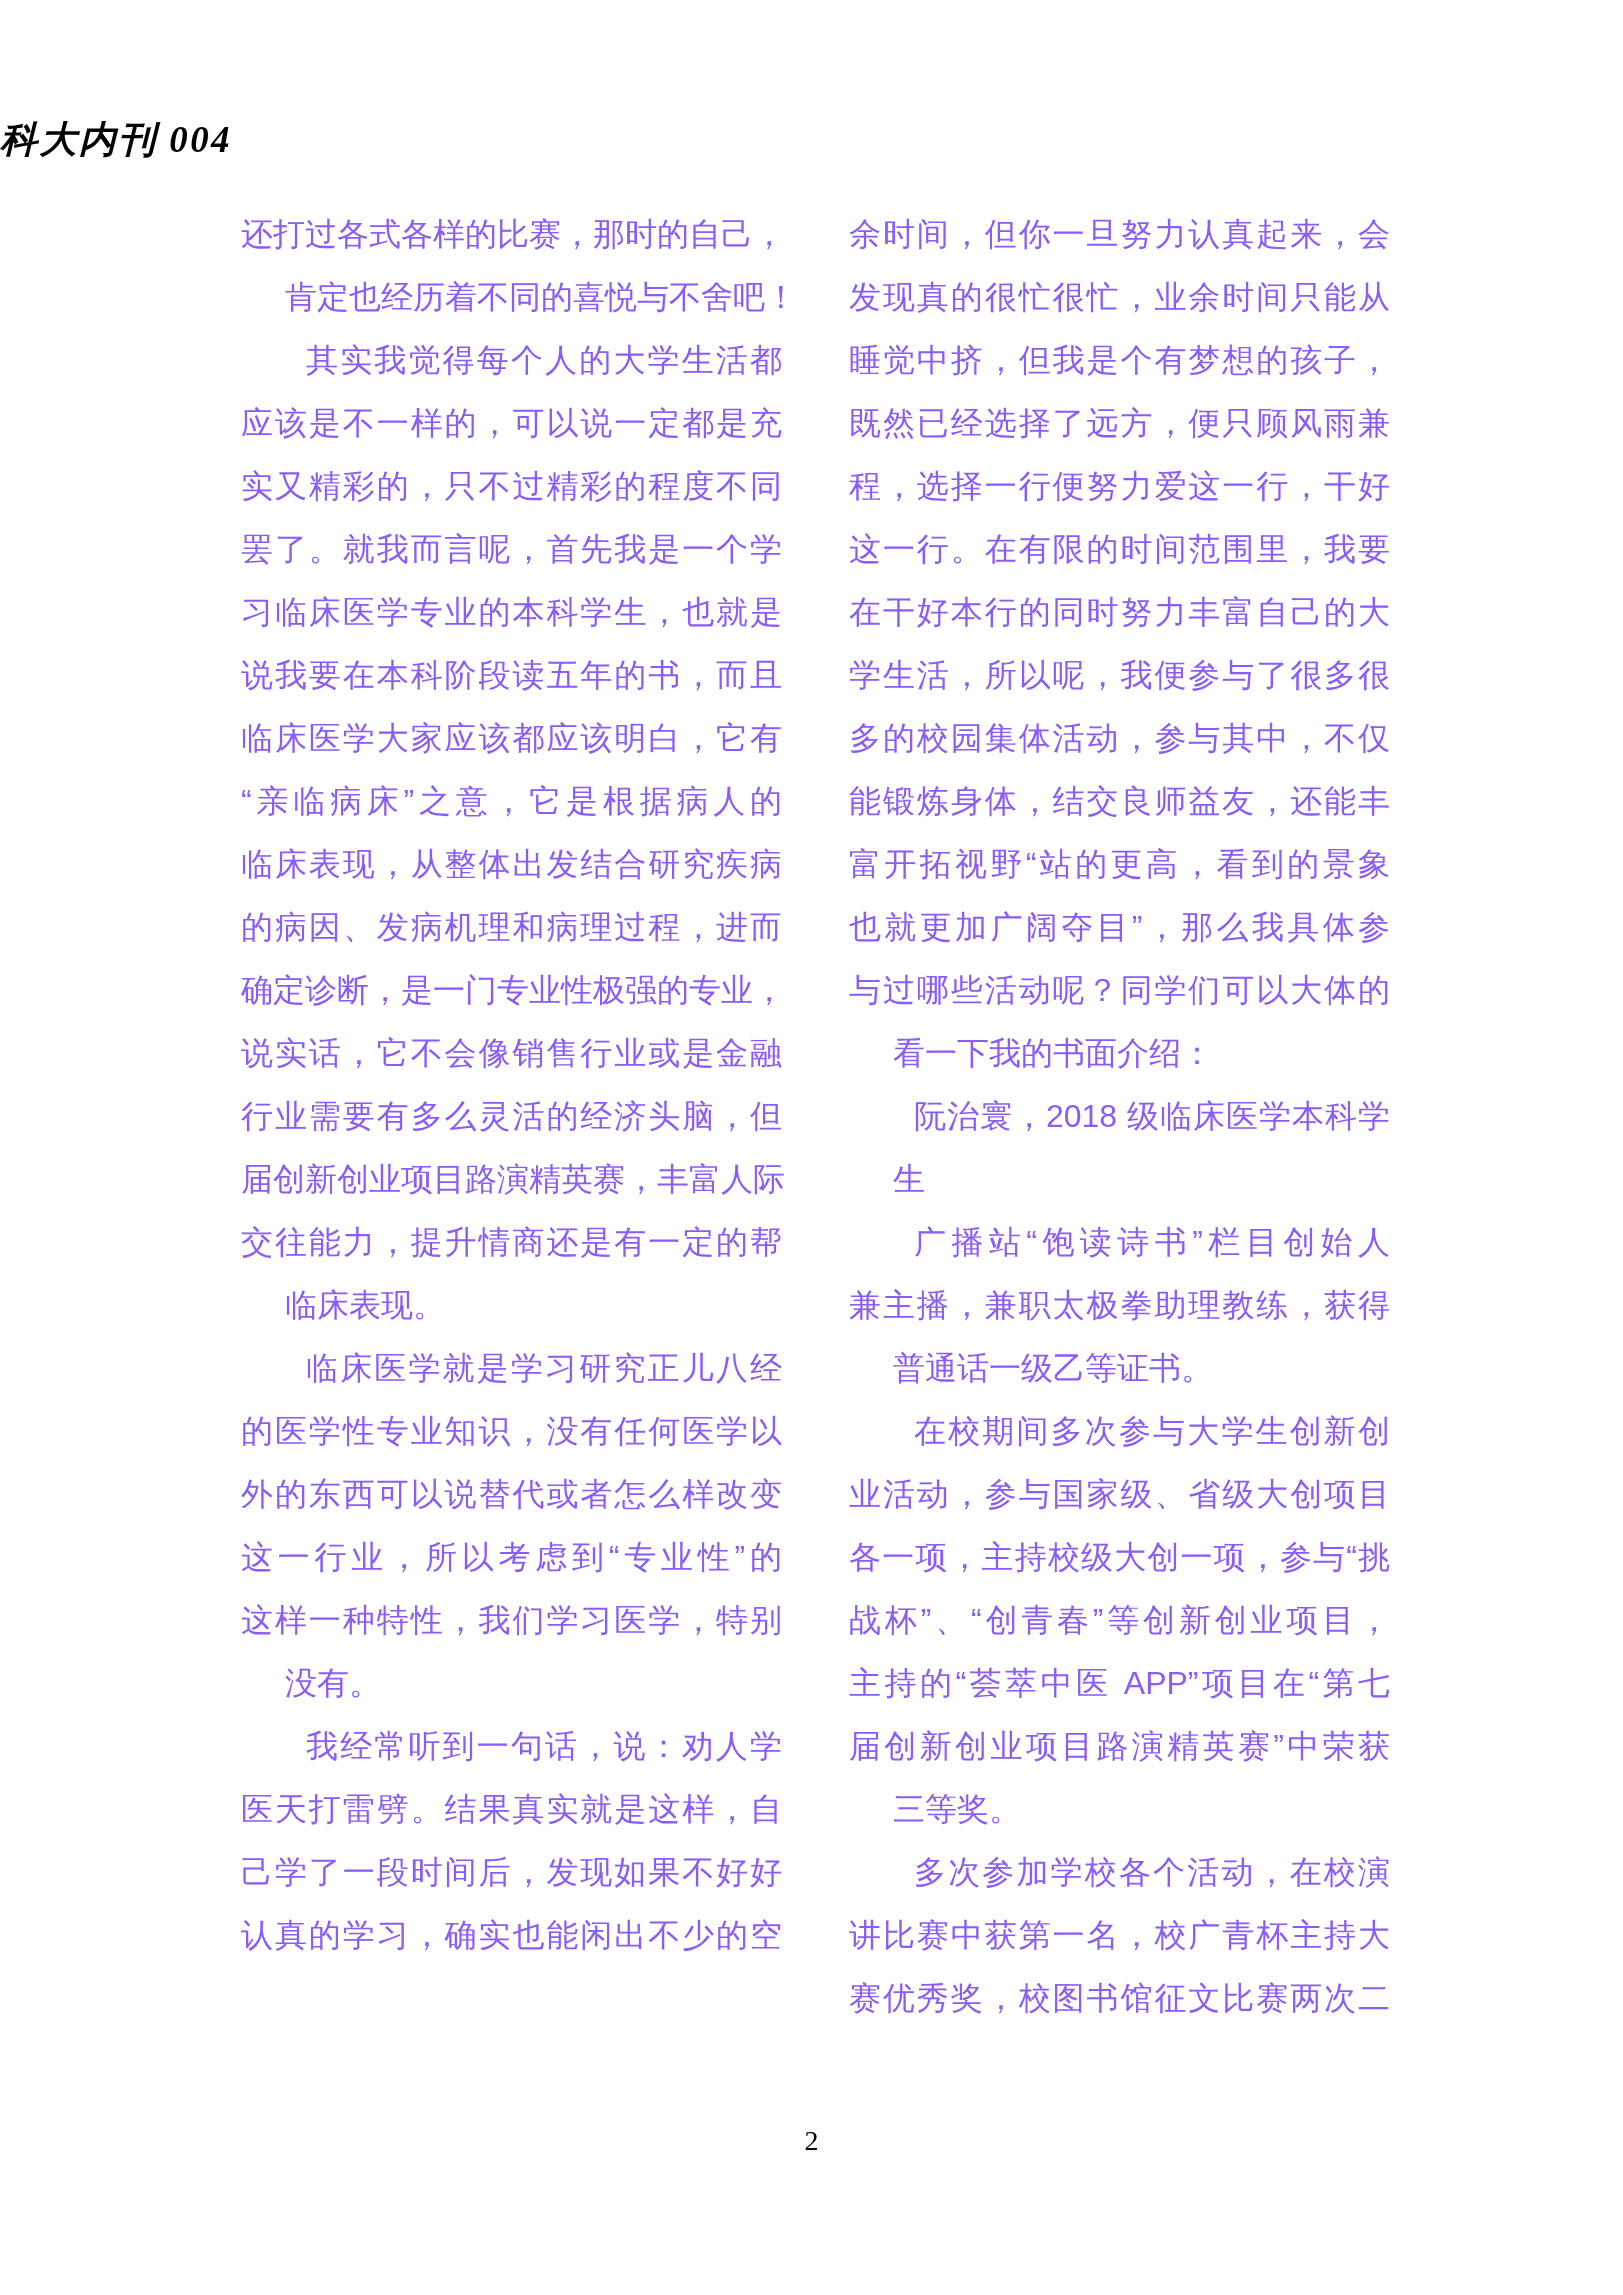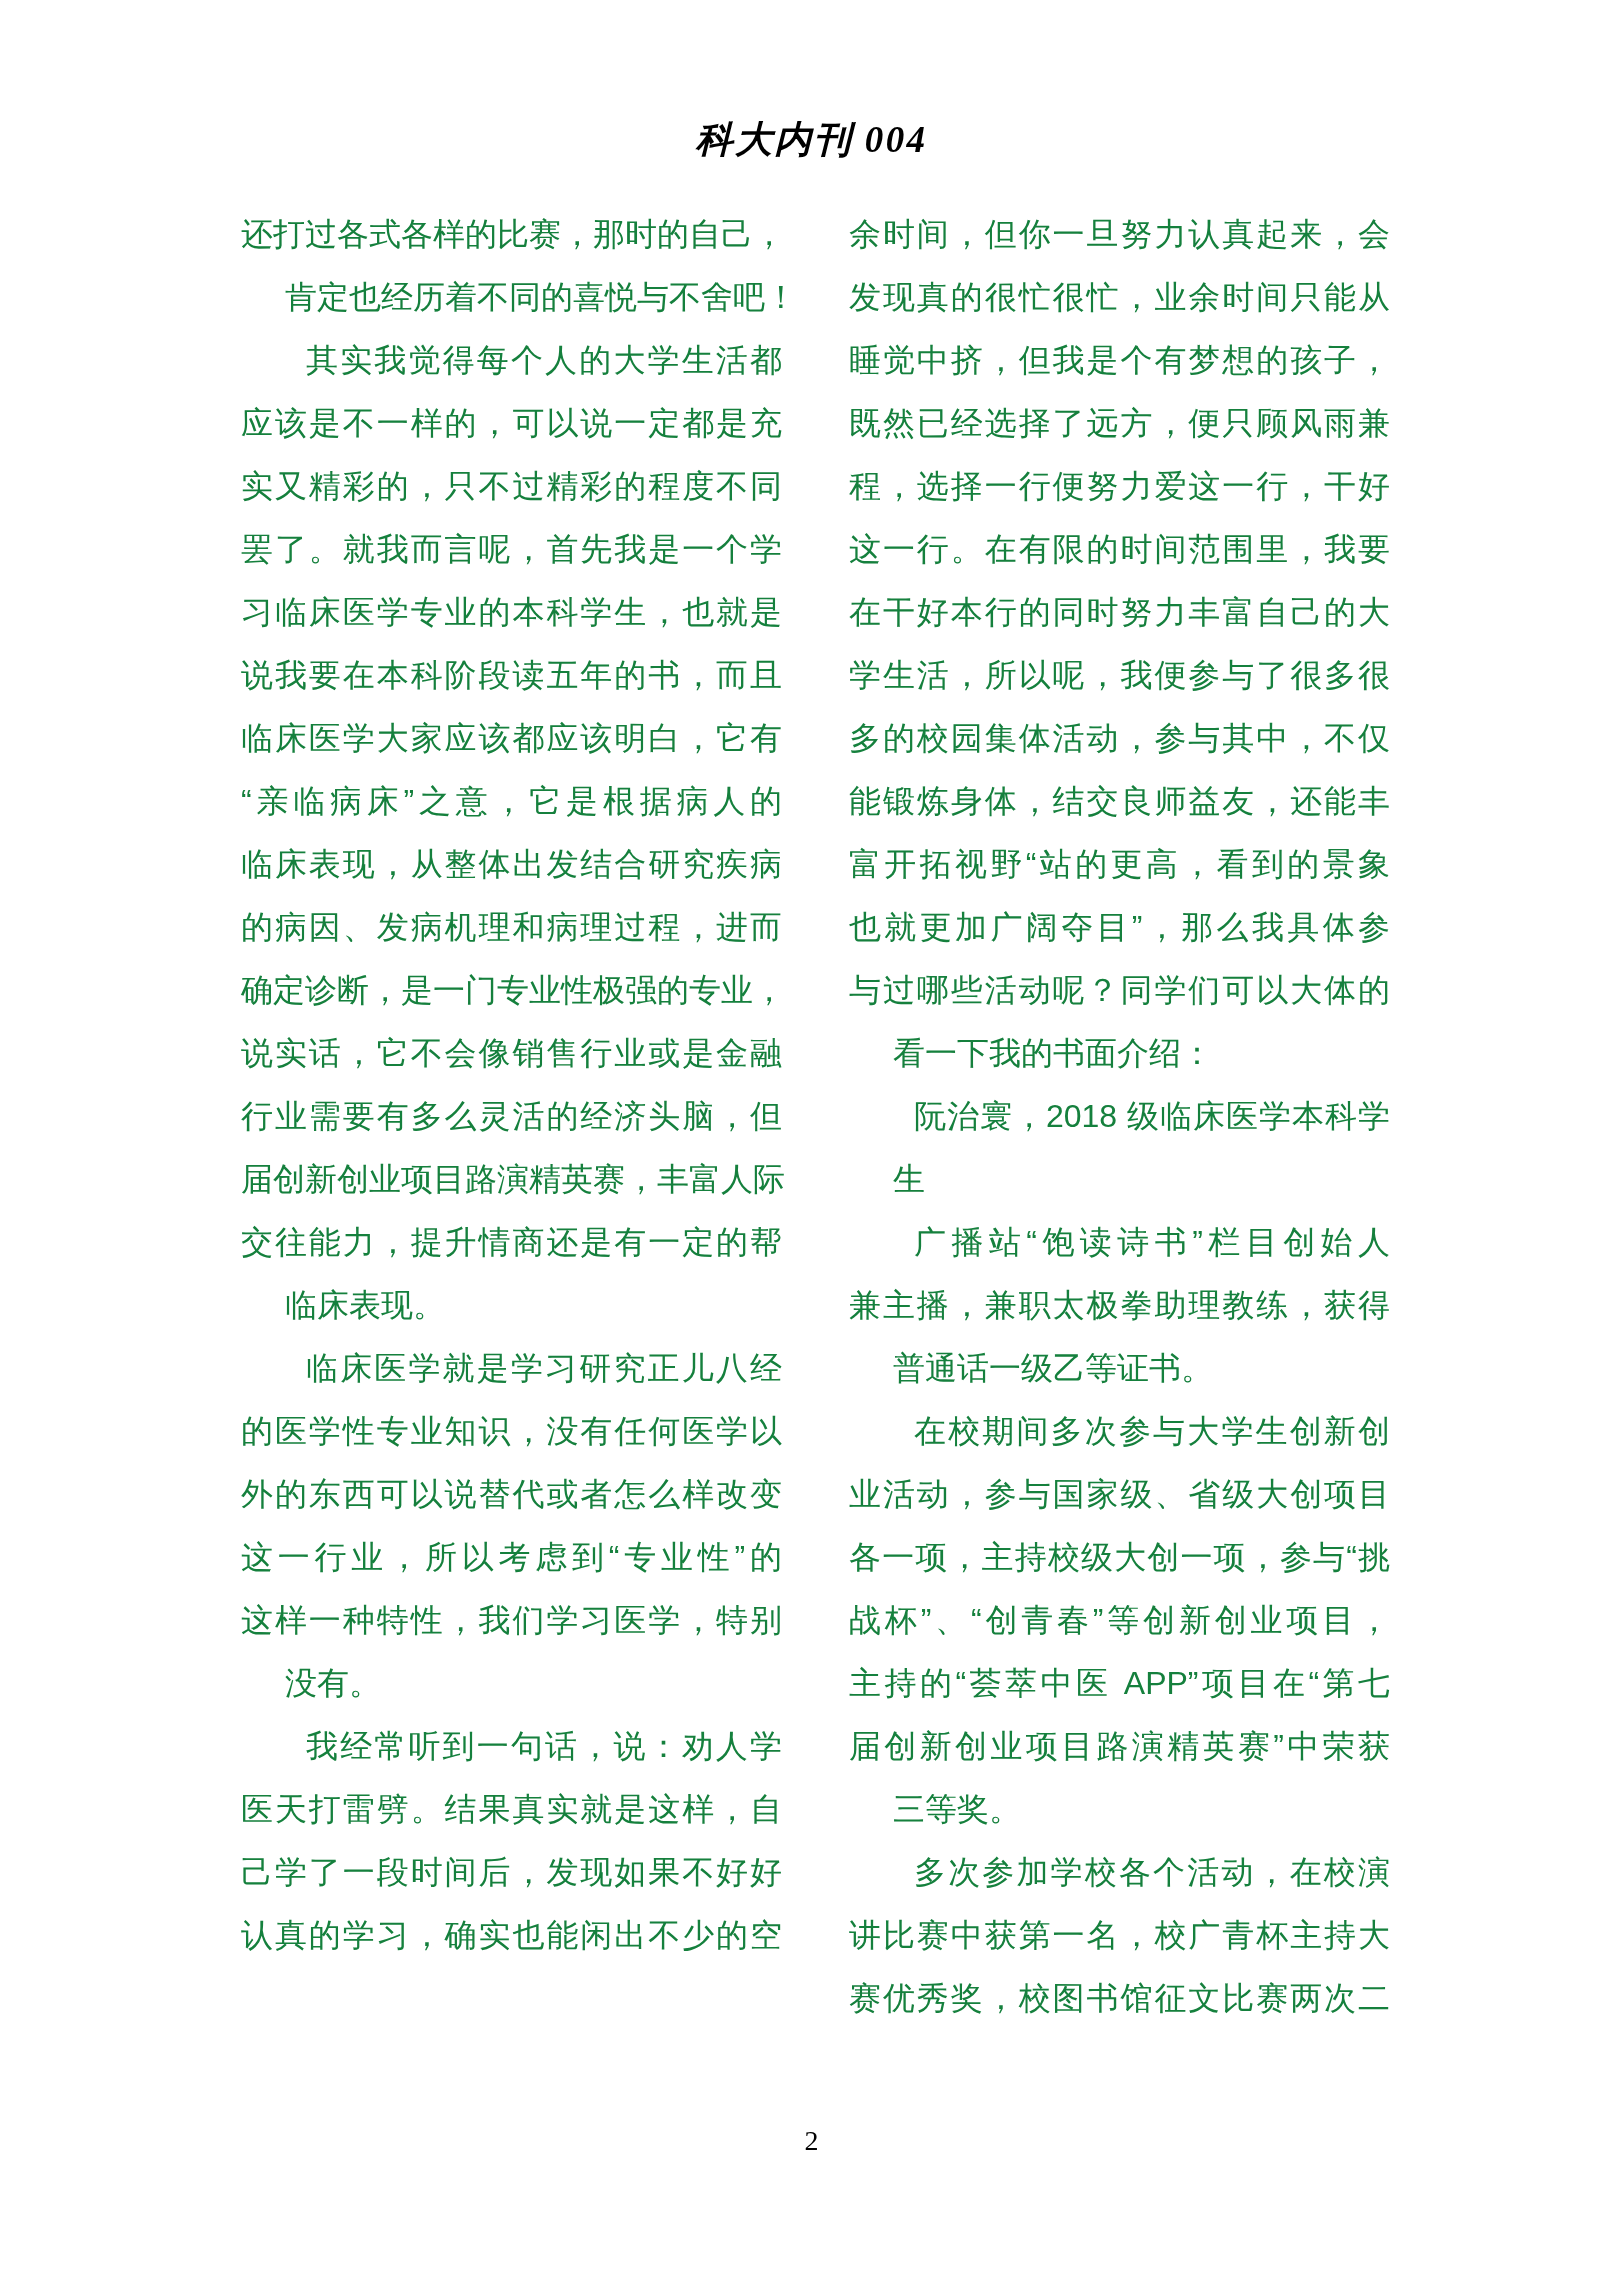--- a/index.html
+++ b/index.html
@@ -14,21 +14,21 @@
     background: #ffffff;
     color: #000000;
     overflow: hidden;
     font-family: "Liberation Sans", "DejaVu Sans", sans-serif;
   }
   .header {
     position: absolute;
     top: 119px;
     left: 0;
     width: 100%;
-    text-align: center;
+    text-align: left;
     font-family: "Liberation Serif", "DejaVu Serif", serif;
     font-style: italic;
     font-weight: 700;
     font-size: 37px;
     line-height: 42px;
     letter-spacing: 2.4px;
     color: #000000;
   }
   .content {
     position: absolute;
@@ -38,21 +38,21 @@
     display: flex;
     justify-content: space-between;
   }
   .column {
     width: 541px;
   }
   .line {
     height: 63px;
     line-height: 63px;
     font-size: 32px;
-    color: #15803d;
+    color: #8b5cf6;
     text-align: justify;
     text-align-last: justify;
     white-space: nowrap;
     overflow: visible;
   }
   .line.indent {
     text-indent: 65px;
   }
   .line.para-end {
     text-align-last: left;

